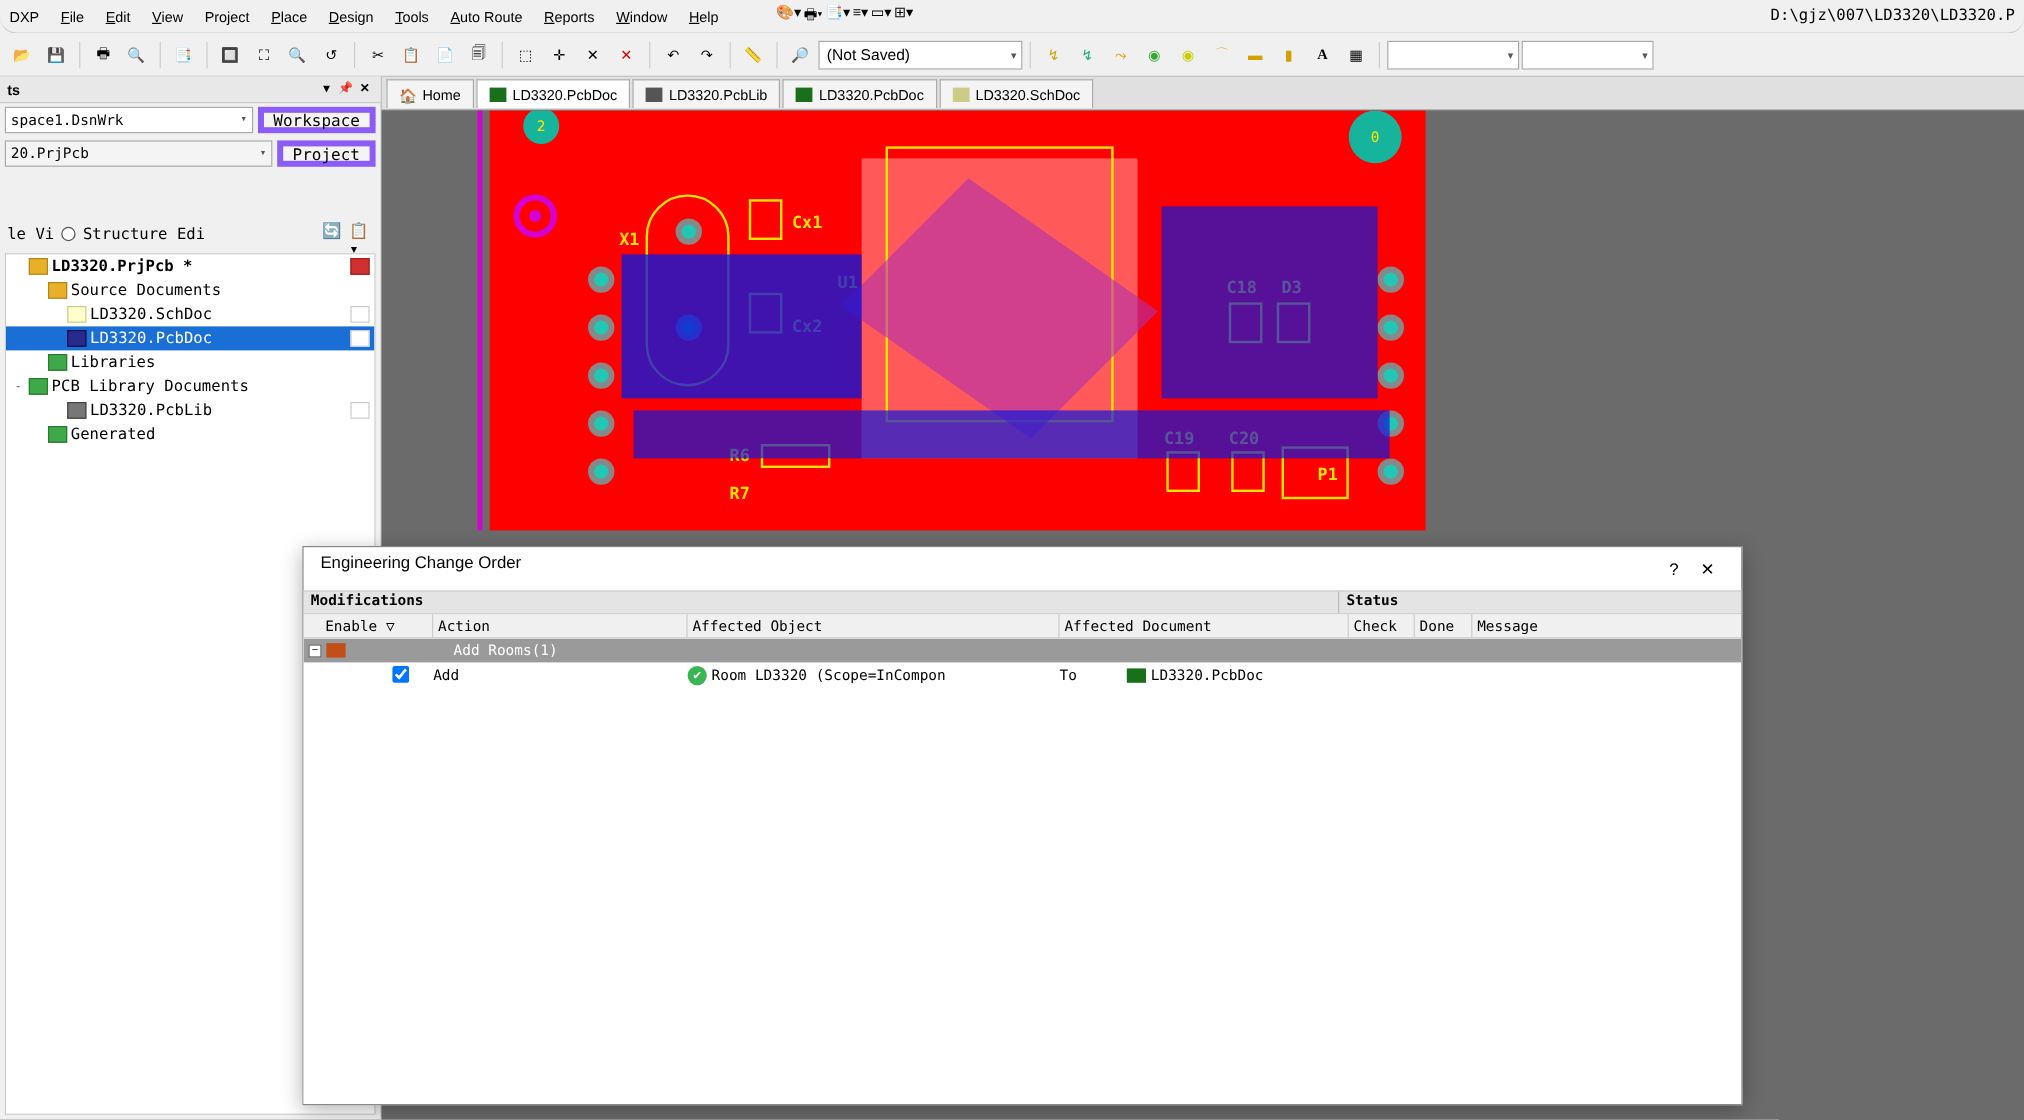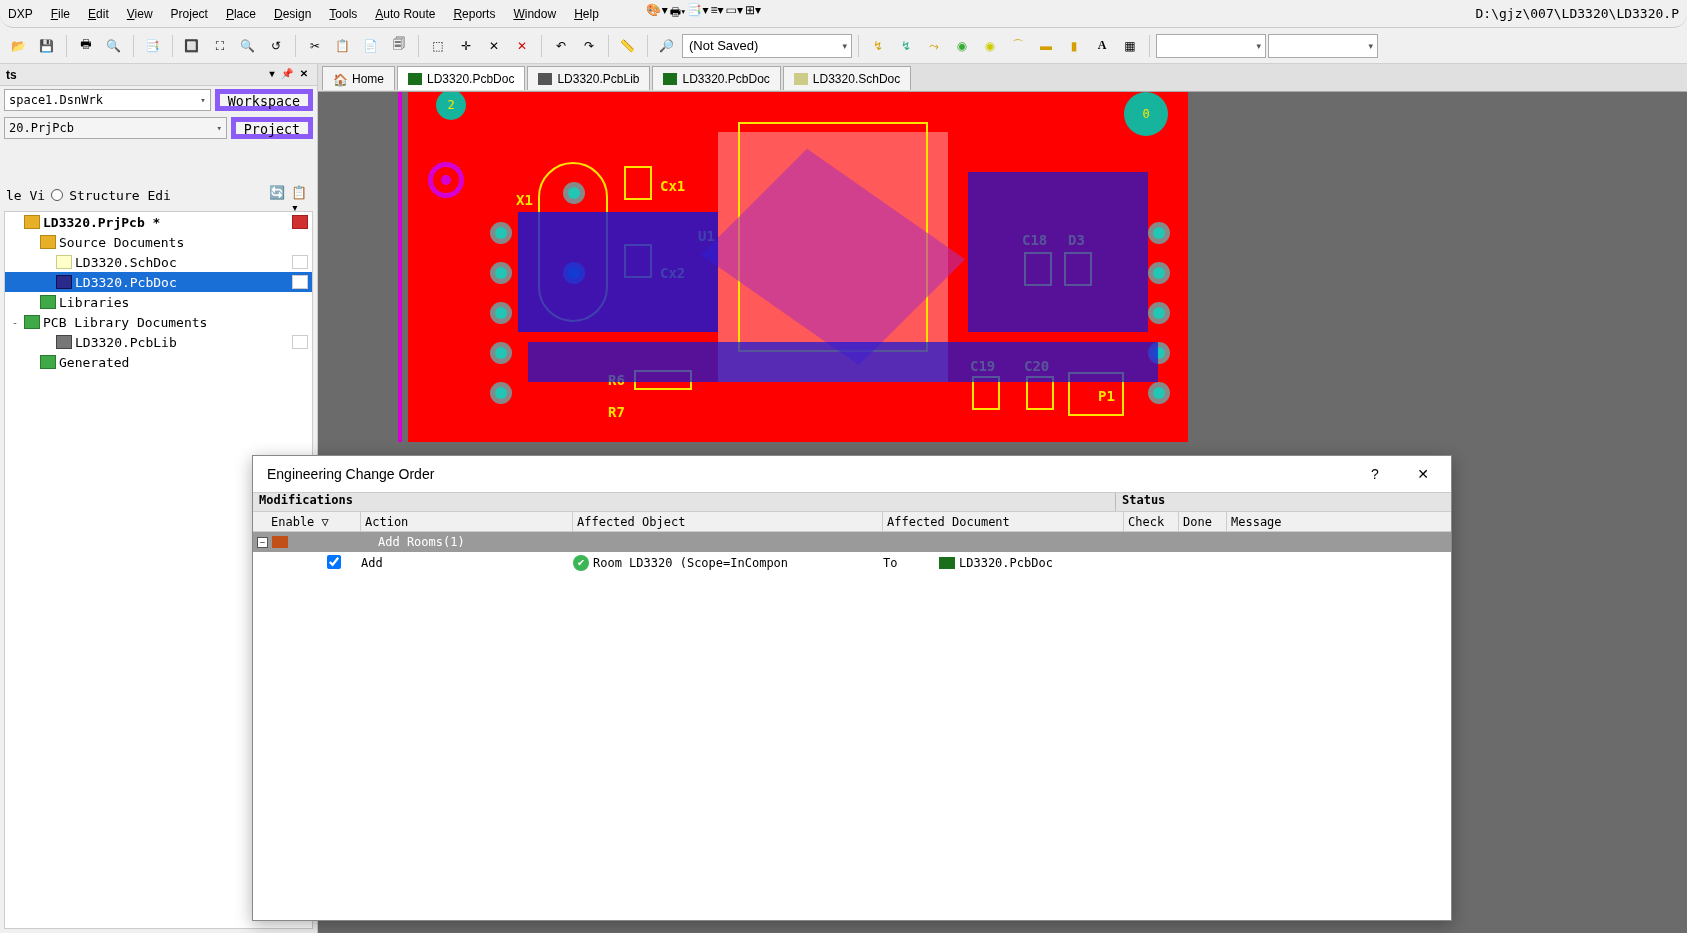--- a/index.html
+++ b/index.html
@@ -58,21 +58,21 @@
 .board .silk { position: absolute; color: #ffe400; font-family: monospace; font-size: 14px; font-weight: bold; }
 .board .outline-y { position: absolute; border: 2px solid #ffe400; }
 .board .chip-area { position: absolute; left: 310px; top: 40px; width: 230px; height: 250px; background: rgba(255,255,255,0.35); }
 .board .chip-body { position: absolute; left: 350px; top: 70px; width: 150px; height: 190px; background: #b030b0; transform: rotate(-45deg) skew(10deg); opacity: .6; }
 .board .target { position: absolute; left: 20px; top: 70px; width: 36px; height: 36px; border: 5px solid #d400d4; border-radius: 50%; }
 .board .target::after { content:""; position:absolute; left:8px; top:8px; width:10px; height:10px; background:#d400d4; border-radius:50%; }
 .board .green-circ { position:absolute; right:20px; top:0px; width:44px; height:44px; background:#16b49c; border-radius:50%; color:#ffe400; font-family:monospace; text-align:center; line-height:44px;}
 .board .mag-line { position:absolute; top:0; left:-10px; width:4px; height:350px; background:#d400d4; }
 
 .eco-dialog { position: absolute; left: 252px; top: 455px; width: 1200px; height: 466px; background: white; border: 1px solid #888; box-shadow: 0 4px 16px rgba(0,0,0,.3); display: flex; flex-direction: column; }
-.eco-title { height: 36px; display: flex; align-items: center; padding: 16px 14px; font-size: 14px; gap: 20px; }
+.eco-title { height: 36px; display: flex; padding: 4px 14px; font-size: 14px; }
 .eco-title .spacer { flex: 1; }
 .eco-title .tbtn2 { width: 28px; height: 28px; display: flex; align-items: center; justify-content: center; cursor: pointer; font-size: 14px; }
 .eco-section { height: 20px; background: #e4e4e4; border-top: 1px solid #ccc; border-bottom: 1px solid #ccc; padding: 0 6px; font-family: monospace; font-weight: bold; display: flex; }
 .eco-section .col-mod { flex: 1; }
 .eco-section .col-stat { width: 330px; border-left: 1px solid #bbb; padding-left: 6px; }
 .eco-header { height: 20px; background: #f0f0f0; border-bottom: 1px solid #ccc; display: flex; font-family: monospace; }
 .eco-header .hc { border-right: 1px solid #ccc; padding: 0 4px; display: flex; align-items: center; }
 .eco-body { flex: 1; background: white; font-family: monospace; overflow: auto; }
 .eco-grp { height: 20px; background: #9a9a9a; color: white; display: flex; align-items: center; padding: 0 4px; gap: 4px; }
 .eco-grp .exp2 { width: 11px; height: 11px; border: 1px solid #555; background: white; color: #333; font-size: 9px; line-height: 9px; text-align: center; }

